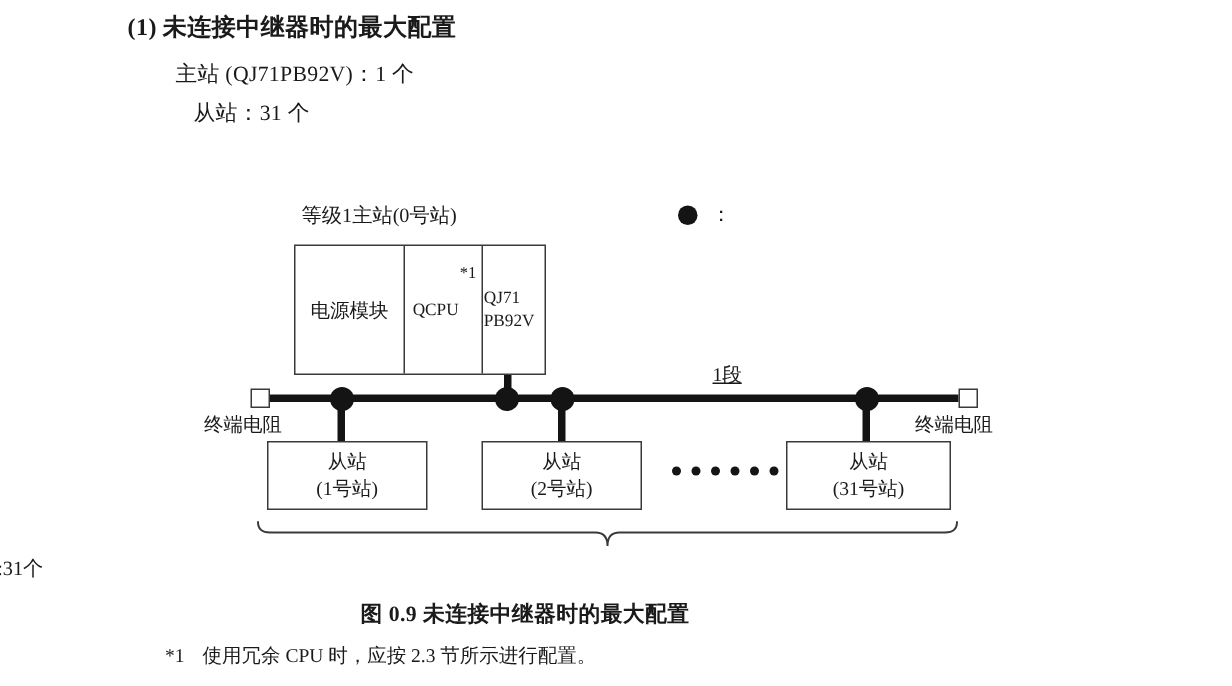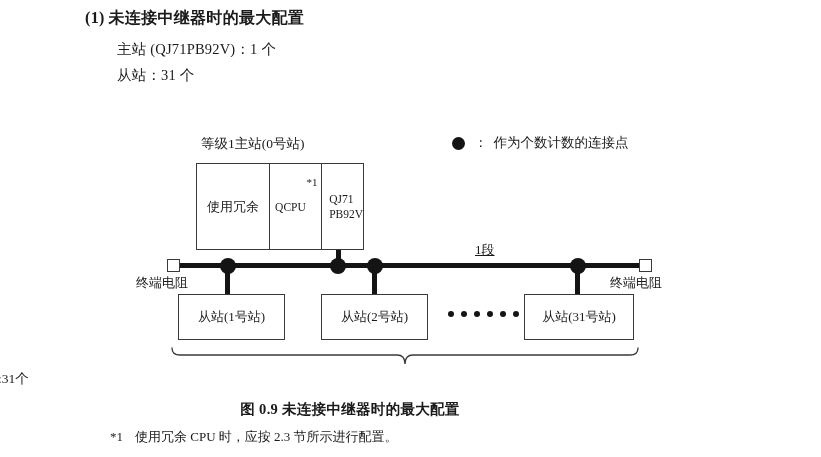--- a/index.html
+++ b/index.html
@@ -30,21 +30,21 @@
   .heading .num { margin-right: 4px; }
 
   .spec-line {
     position: absolute;
     left: 117px;
     font-size: 14.5px;
     white-space: nowrap;
     letter-spacing: 0.2px;
   }
   .spec-line.l1 { top: 40px; }
-  .spec-line.l2 { top: 66px; }
+  .spec-line.l2 { top: 66px; margin-left: 12px; }
 
   
   .diagram {
     position: absolute;
     left: 0;
     top: 0;
     width: 821px;
     height: 457px;
   }
 
@@ -92,21 +92,21 @@
     box-sizing: border-box;
     border-right: 1.3px solid #3a3a3a;
     display: flex;
     align-items: center;
     justify-content: center;
     font-size: 13px;
   }
   .rack-cell:last-child { border-right: none; }
   .cell-power { width: 74px; }
   .cell-cpu   { width: 52px; justify-content: flex-start; padding-left: 5px; }
-  .cell-net   { width: 42px; justify-content: flex-end; padding-left: 1px; }
+  .cell-net   { width: 42px; justify-content: flex-start; padding-left: 1px; }
   .cell-cpu .cpu-label { font-size: 11.5px; }
   .net-label {
     font-size: 11.5px;
     line-height: 1.25;
     white-space: nowrap;
   }
   .star-note {
     position: absolute;
     top: 13px;
     right: 3px;
@@ -164,21 +164,21 @@
   }
 
   
   .slave {
     position: absolute;
     box-sizing: border-box;
     border: 1.3px solid #3a3a3a;
     background: #fff;
     height: 46px;
     display: flex;
-    flex-direction: row;
+    flex-direction: column;
     align-items: center;
     justify-content: center;
     font-size: 13px;
     line-height: 1.35;
     top: 294px;
   }
   .slave-1  { left: 178px; width: 107px; }
   .slave-2  { left: 321px; width: 107px; }
   .slave-31 { left: 524px; width: 110px; }
 
@@ -246,28 +246,27 @@
 </div>
 
 <div class="spec-line l1">主站 (QJ71PB92V)：1 个</div>
 <div class="spec-line l2">从站：31 个</div>
 
 <div class="diagram">
 
   <div class="legend">
     <span class="legend-dot"></span>
     <span class="legend-colon">：</span>
-    <span>作为个数计数的连接点</span>
   </div>
 
   <div class="rack-caption">等级1主站(0号站)</div>
 
   <div class="rack">
     <div class="rack-cell cell-power">
-      <span>使用冗余</span>
+      <span>电源模块</span>
     </div>
     <div class="rack-cell cell-cpu">
       <span class="cpu-label">QCPU</span>
       <span class="star-note">*1</span>
     </div>
     <div class="rack-cell cell-net">
       <span class="net-label">
         <span>QJ71</span><br>
         <span>PB92V</span>
       </span>

